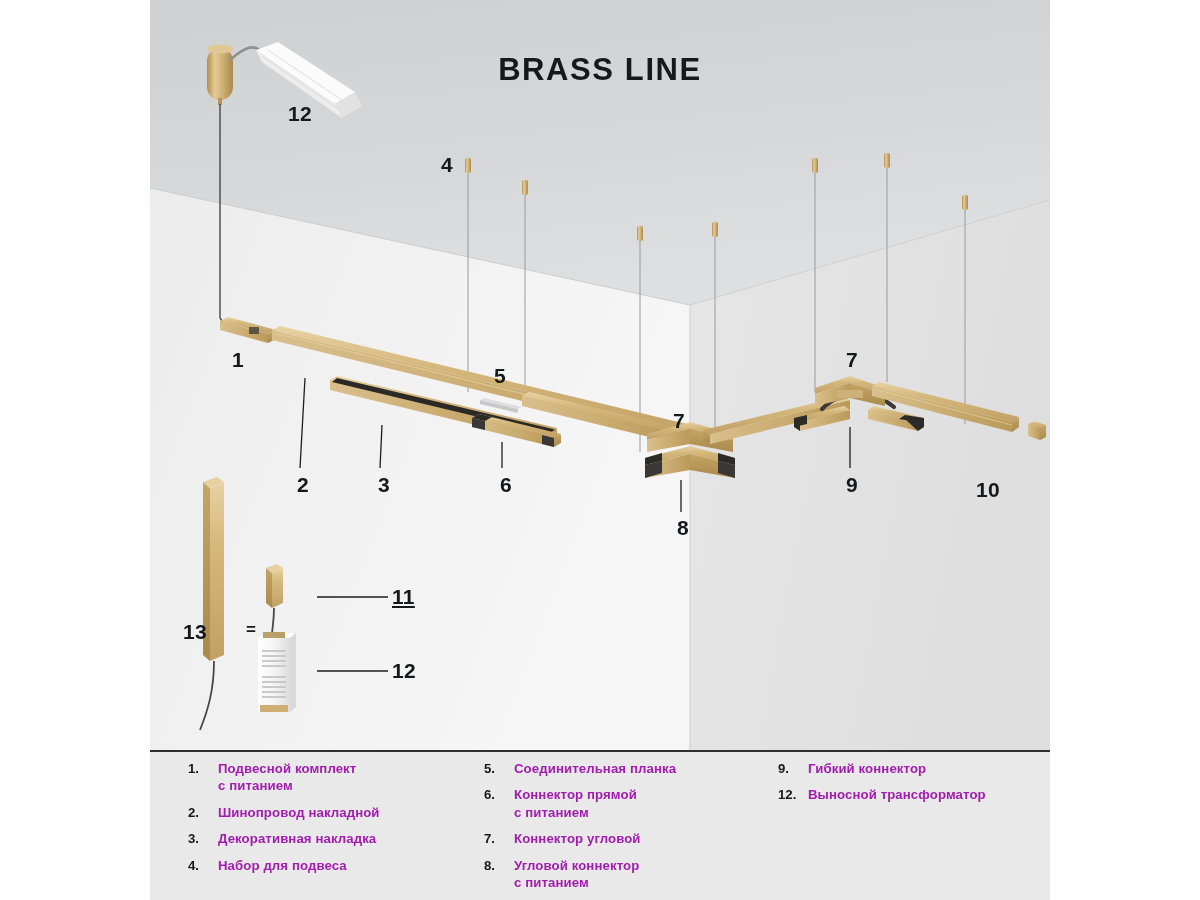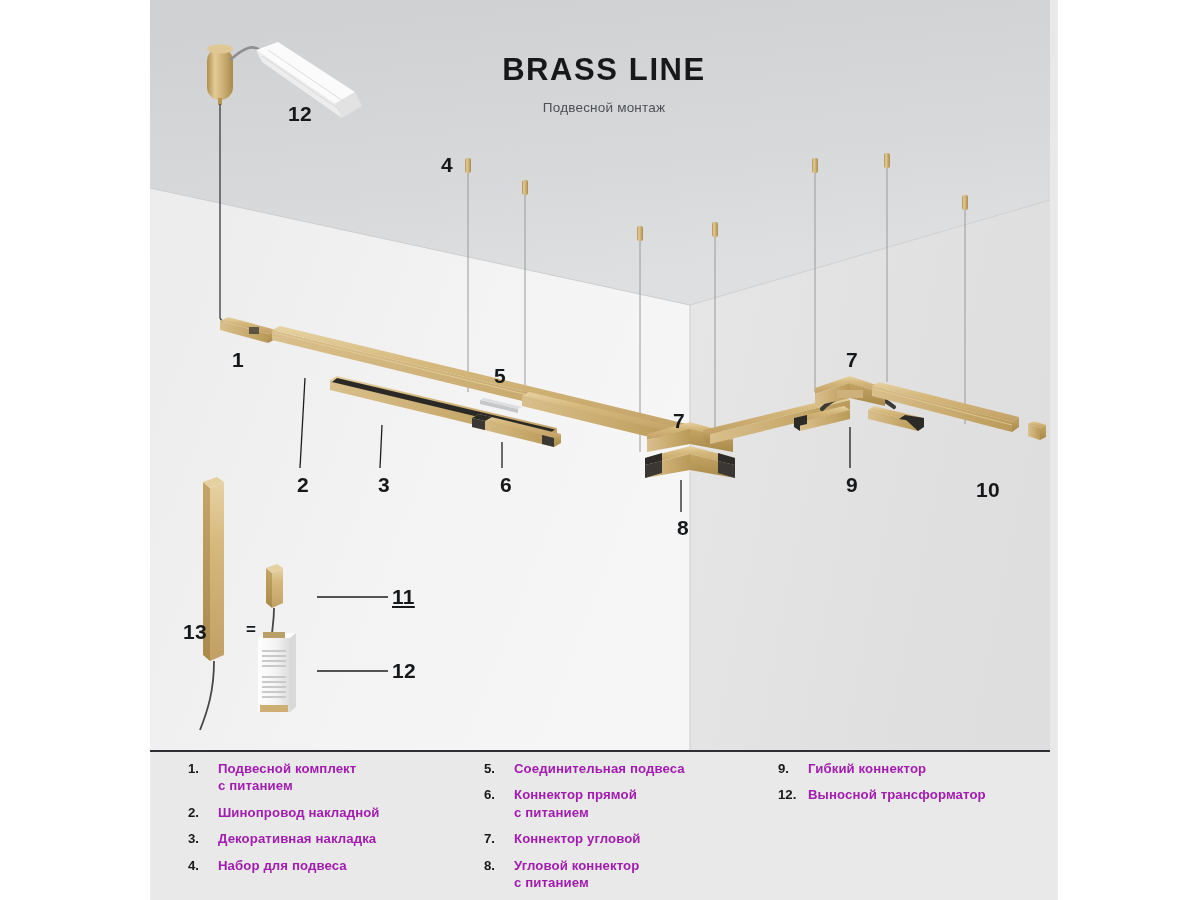--- a/index.html
+++ b/index.html
@@ -7,21 +7,21 @@
   body{
     width:1200px;height:900px;overflow:hidden;
     font-family:"Liberation Sans","DejaVu Sans",sans-serif;
     -webkit-font-smoothing:antialiased;
   }
   #page{position:relative;width:1200px;height:900px;background:#ffffff;}
 
   
   #panel{
     position:absolute;left:150px;top:0;width:900px;height:900px;
-    background:#e9e9e9;overflow:hidden;padding-left:8px;
+    background:#e9e9e9;overflow:hidden;
   }
 
   
   #scene{position:absolute;left:0;top:0;width:900px;height:750px;overflow:hidden;}
   #scene svg{display:block;}
 
   
   .hdr{position:absolute;text-align:center;width:100%;left:0;pointer-events:none;}
   #title{
     top:52px;font-size:31px;font-weight:bold;letter-spacing:1.6px;
@@ -306,21 +306,20 @@
           <line x1="352" y1="442" x2="352" y2="468"></line>
           <line x1="531" y1="480" x2="531" y2="512"></line>
           <line x1="700" y1="427" x2="700" y2="468"></line>
           <line x1="167" y1="597" x2="238" y2="597"></line>
           <line x1="167" y1="671" x2="238" y2="671"></line>
         </g>
       </svg>
     </div>
 
     <div class="hdr" id="title">BRASS LINE</div>
-    <div class="hdr" id="subtitle">Подвесной монтаж</div>
 
     <div class="num" style="left:82px;top:348px;">1</div>
     <div class="num" style="left:147px;top:473px;">2</div>
     <div class="num" style="left:228px;top:473px;">3</div>
     <div class="num" style="left:291px;top:153px;">4</div>
     <div class="num" style="left:344px;top:364px;">5</div>
     <div class="num" style="left:350px;top:473px;">6</div>
     <div class="num" style="left:523px;top:409px;">7</div>
     <div class="num" style="left:696px;top:348px;">7</div>
     <div class="num" style="left:527px;top:516px;">8</div>
@@ -352,21 +351,21 @@
         </div>
         <div class="litem">
           <span class="lnum">4.</span>
           <span class="ltext">Набор для подвеса</span>
         </div>
       </div>
 
       <div class="lcol" id="lcol1">
         <div class="litem">
           <span class="lnum">5.</span>
-          <span class="ltext">Соединительная подвеса</span>
+          <span class="ltext">Соединительная планка</span>
         </div>
         <div class="litem">
           <span class="lnum">6.</span>
           <span class="ltext">Коннектор прямой
 с питанием</span>
         </div>
         <div class="litem">
           <span class="lnum">7.</span>
           <span class="ltext">Коннектор угловой</span>
         </div>

